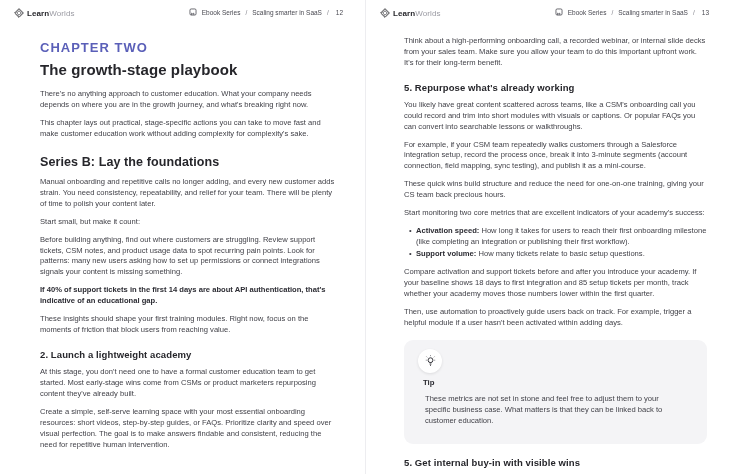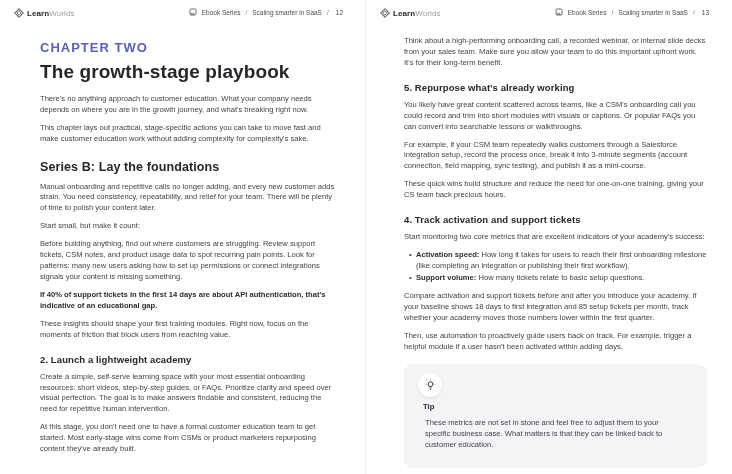--- a/index.html
+++ b/index.html
@@ -30,21 +30,21 @@
 
   
   .content{padding:18px 30px 0 40px;}
   .content-right{padding:14px 24px 0 38px;}
 
   .chapter-label{
     color:#5a5fb8;font-size:13px;font-weight:bold;letter-spacing:1px;
     margin:0 0 6px 0;
   }
   h1.doc-title{
-    font-size:19px;line-height:1.15;color:#26262b;font-weight:bold;
+    font-size:15px;line-height:1.15;color:#26262b;font-weight:bold;
     letter-spacing:.1px;margin:0 0 11px 0;
   }
   h2.section-h{
     font-size:12.5px;color:#26262b;font-weight:bold;
     margin:15px 0 8px 0;letter-spacing:.1px;
   }
   h3.sub-h{
     font-size:9.5px;color:#26262b;font-weight:bold;
     margin:13px 0 7px 0;letter-spacing:.1px;
   }
@@ -112,22 +112,22 @@
       <h1 class="doc-title">The growth-stage playbook</h1>
       <p class="body-p">There's no anything approach to customer education. What your company needs depends on where you are in the growth journey, and what's breaking right now.</p>
       <p class="body-p">This chapter lays out practical, stage-specific actions you can take to move fast and make customer education work without adding complexity for complexity's sake.</p>
       <h2 class="section-h">Series B: Lay the foundations</h2>
       <p class="body-p">Manual onboarding and repetitive calls no longer adding, and every new customer adds strain. You need consistency, repeatability, and relief for your team. There will be plenty of time to polish your content later.</p>
       <p class="body-p">Start small, but make it count:</p>
       <p class="body-p">Before building anything, find out where customers are struggling. Review support tickets, CSM notes, and product usage data to spot recurring pain points. Look for patterns: many new users asking how to set up permissions or connect integrations signals your content is missing something.</p>
       <p class="body-p bold">If 40% of support tickets in the first 14 days are about API authentication, that's indicative of an educational gap.</p>
       <p class="body-p">These insights should shape your first training modules. Right now, focus on the moments of friction that block users from reaching value.</p>
       <h3 class="sub-h">2. Launch a lightweight academy</h3>
+      <p class="body-p">At this stage, you don't need one to have a formal customer education team to get started. Most early-stage wins come from CSMs or product marketers repurposing content they've already built.</p>
       <p class="body-p">Create a simple, self-serve learning space with your most essential onboarding resources: short videos, step-by-step guides, or FAQs. Prioritize clarity and speed over visual perfection. The goal is to make answers findable and consistent, reducing the need for repetitive human intervention.</p>
-      <p class="body-p">At this stage, you don't need one to have a formal customer education team to get started. Most early-stage wins come from CSMs or product marketers repurposing content they've already built.</p>
     </div>
   </section>
 
   <div class="page-divider"></div>
 
   <section class="page">
     <header class="page-header">
       <div class="brand">
         <span>
           <svg width="10" height="10" viewBox="0 0 12 12">
@@ -151,21 +151,20 @@
         <span class="pagenum">13</span>
       </div>
     </header>
 
     <div class="content content-right">
       <p class="body-p">Think about a high-performing onboarding call, a recorded webinar, or internal slide decks from your sales team. Make sure you allow your team to do this important upfront work. It's for their long-term benefit.</p>
       <h3 class="sub-h">5. Repurpose what's already working</h3>
       <p class="body-p">You likely have great content scattered across teams, like a CSM's onboarding call you could record and trim into short modules with visuals or captions. Or popular FAQs you can convert into searchable lessons or walkthroughs.</p>
       <p class="body-p">For example, if your CSM team repeatedly walks customers through a Salesforce integration setup, record the process once, break it into 3-minute segments (account connection, field mapping, sync testing), and publish it as a mini-course.</p>
       <p class="body-p">These quick wins build structure and reduce the need for one-on-one training, giving your CS team back precious hours.</p>
-      <h3 class="sub-h">4. Track activation and support tickets</h3>
       <p class="body-p">Start monitoring two core metrics that are excellent indicators of your academy's success:</p>
       <ul class="bullets">
         <li><span class="b">Activation speed:</span><span> How long it takes for users to reach their first onboarding milestone (like completing an integration or publishing their first workflow).</span></li>
         <li><span class="b">Support volume:</span><span> How many tickets relate to basic setup questions.</span></li>
       </ul>
       <p class="body-p">Compare activation and support tickets before and after you introduce your academy. If your baseline shows 18 days to first integration and 85 setup tickets per month, track whether your academy moves those numbers lower within the first quarter.</p>
       <p class="body-p">Then, use automation to proactively guide users back on track. For example, trigger a helpful module if a user hasn't been activated within adding days.</p>
 
       <div class="tip-box">
         <div class="tip-bulb">

